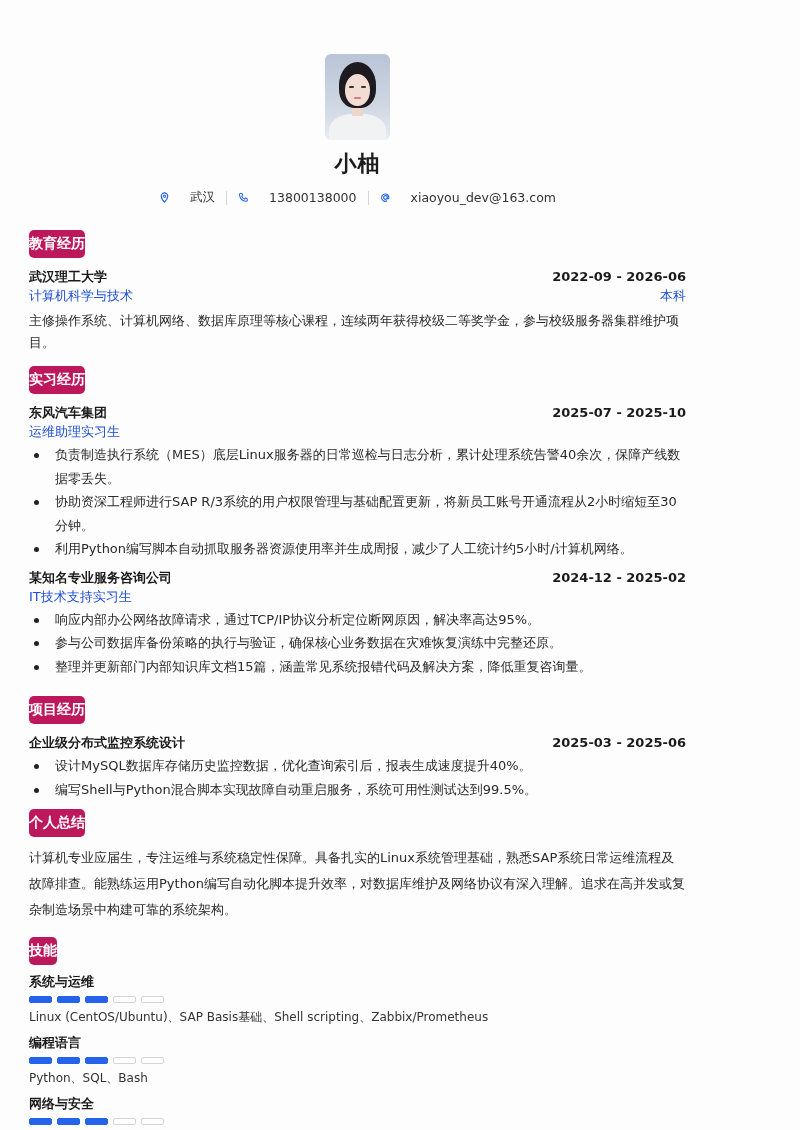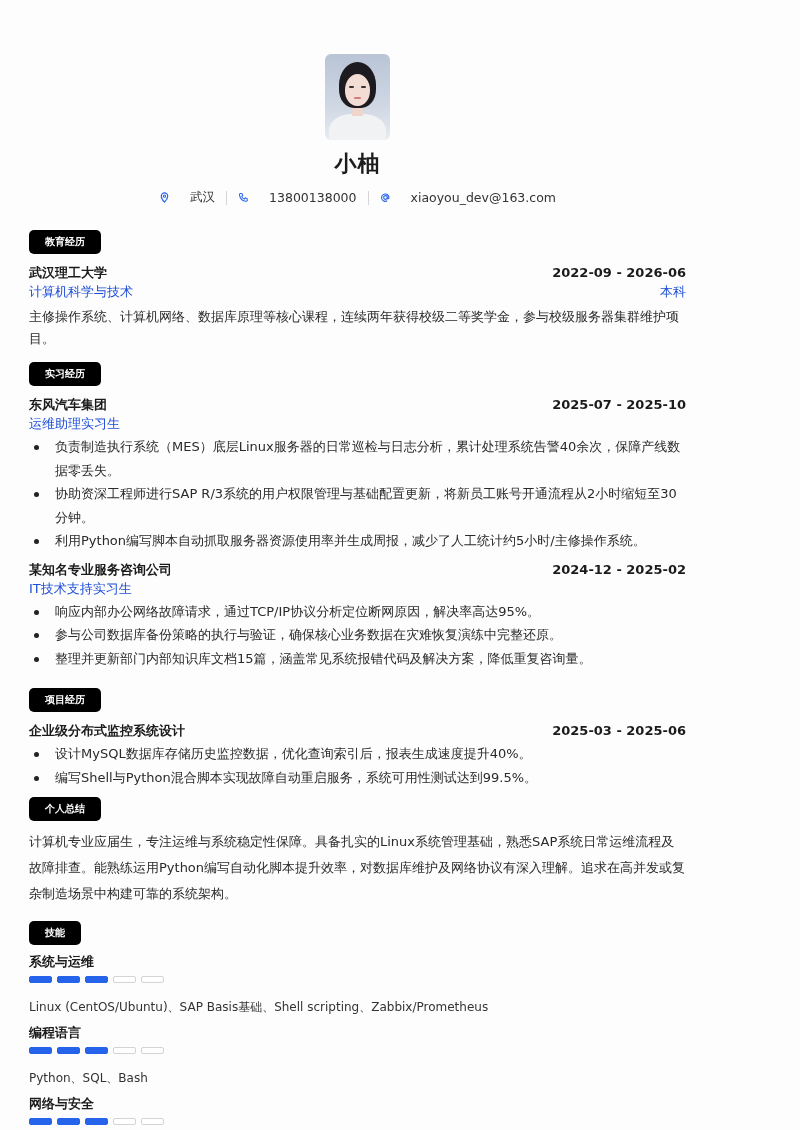--- a/index.html
+++ b/index.html
@@ -20,41 +20,41 @@
     .photo .eye { position: absolute; top: 32px; width: 5px; height: 2px; background: #333; border-radius: 2px; }
     .photo .lip { position: absolute; left: 29px; top: 43px; width: 7px; height: 2px; background: #d47b80; border-radius: 2px; }
 
     .name { margin-top: 9px; font-size: 22px; font-weight: bold; color: #1c1c1c; letter-spacing: 1px; }
     .contacts { margin-top: 10px; display: flex; align-items: center; font-size: 12.5px; color: #333; }
     .contact { display: flex; align-items: center; gap: 20px; }
     .contact svg { width: 11px; height: 11px; }
     .sep { width: 1px; height: 14px; background: #d6d6d6; margin: 0 11px; }
 
     .section-badge {
-      display: inline-block; background: #000000; color: #fff; font-size: 10px; font-weight: bold;
-      padding: 5px 16px; border-radius: 5px; margin-top: 14px;
+      display: inline-block; background: #be185d; color: #fff; font-size: 14px; font-weight: bold;
+      padding: 5px 0; border-radius: 5px; margin-top: 14px;
     }
     .entry-head { display: flex; justify-content: space-between; align-items: baseline; margin-top: 10px; }
     .entry-title { font-size: 13px; font-weight: bold; color: #1b1b1b; }
     .entry-date { font-size: 13px; font-weight: bold; color: #1b1b1b; }
     .entry-sub { display: flex; justify-content: space-between; font-size: 13px; color: #1d4ed8; margin-top: 1px; }
     .para { font-size: 13px; color: #2a2a2a; line-height: 22px; margin-top: 5px; }
 
     ul.bullets { list-style: none; margin-top: 2px; }
     ul.bullets li { position: relative; padding-left: 26px; font-size: 13px; color: #2a2a2a; line-height: 23.5px; }
     ul.bullets li::before { content: ""; position: absolute; left: 5px; top: 10px; width: 5px; height: 5px; border-radius: 50%; background: #222; }
 
     .summary { font-size: 13px; color: #2a2a2a; line-height: 26px; margin-top: 8px; }
 
     .skill { margin-top: 8px; }
     .skill-name { font-size: 13px; font-weight: bold; color: #1b1b1b; }
     .bars { display: flex; gap: 5px; margin-top: 5px; }
     .bar { width: 23px; height: 7px; border-radius: 2px; border: 1px solid #d4d4d4; background: #fff; }
     .bar.on { background: #2563eb; border-color: #2563eb; }
-    .skill-desc { font-size: 12px; color: #333; margin-top: 16px; }
+    .skill-desc { font-size: 12px; color: #333; margin-top: 6px; }
   </style>
 </head>
 <body>
 
 <div class="page">
 
   <div class="header">
     <div class="photo">
       <div class="body"></div>
       <div class="neck"></div>
@@ -111,21 +111,21 @@
       <div class="entry-head">
         <span class="entry-title">东风汽车集团</span>
         <span class="entry-date">2025-07 - 2025-10</span>
       </div>
       <div class="entry-sub">
           <span>运维助理实习生</span>
         </div>
       <ul class="bullets">
         <li>负责制造执行系统（MES）底层Linux服务器的日常巡检与日志分析，累计处理系统告警40余次，保障产线数据零丢失。</li>
         <li>协助资深工程师进行SAP R/3系统的用户权限管理与基础配置更新，将新员工账号开通流程从2小时缩短至30分钟。</li>
-        <li>利用Python编写脚本自动抓取服务器资源使用率并生成周报，减少了人工统计约5小时/主修操作系统。</li>
+        <li>利用Python编写脚本自动抓取服务器资源使用率并生成周报，减少了人工统计约5小时/计算机网络。</li>
       </ul>
     </div>
 
     <div>
       <div class="entry-head" style="margin-top:8px">
         <span class="entry-title">某知名专业服务咨询公司</span>
         <span class="entry-date">2024-12 - 2025-02</span>
       </div>
       <div class="entry-sub">
           <span>IT技术支持实习生</span>

